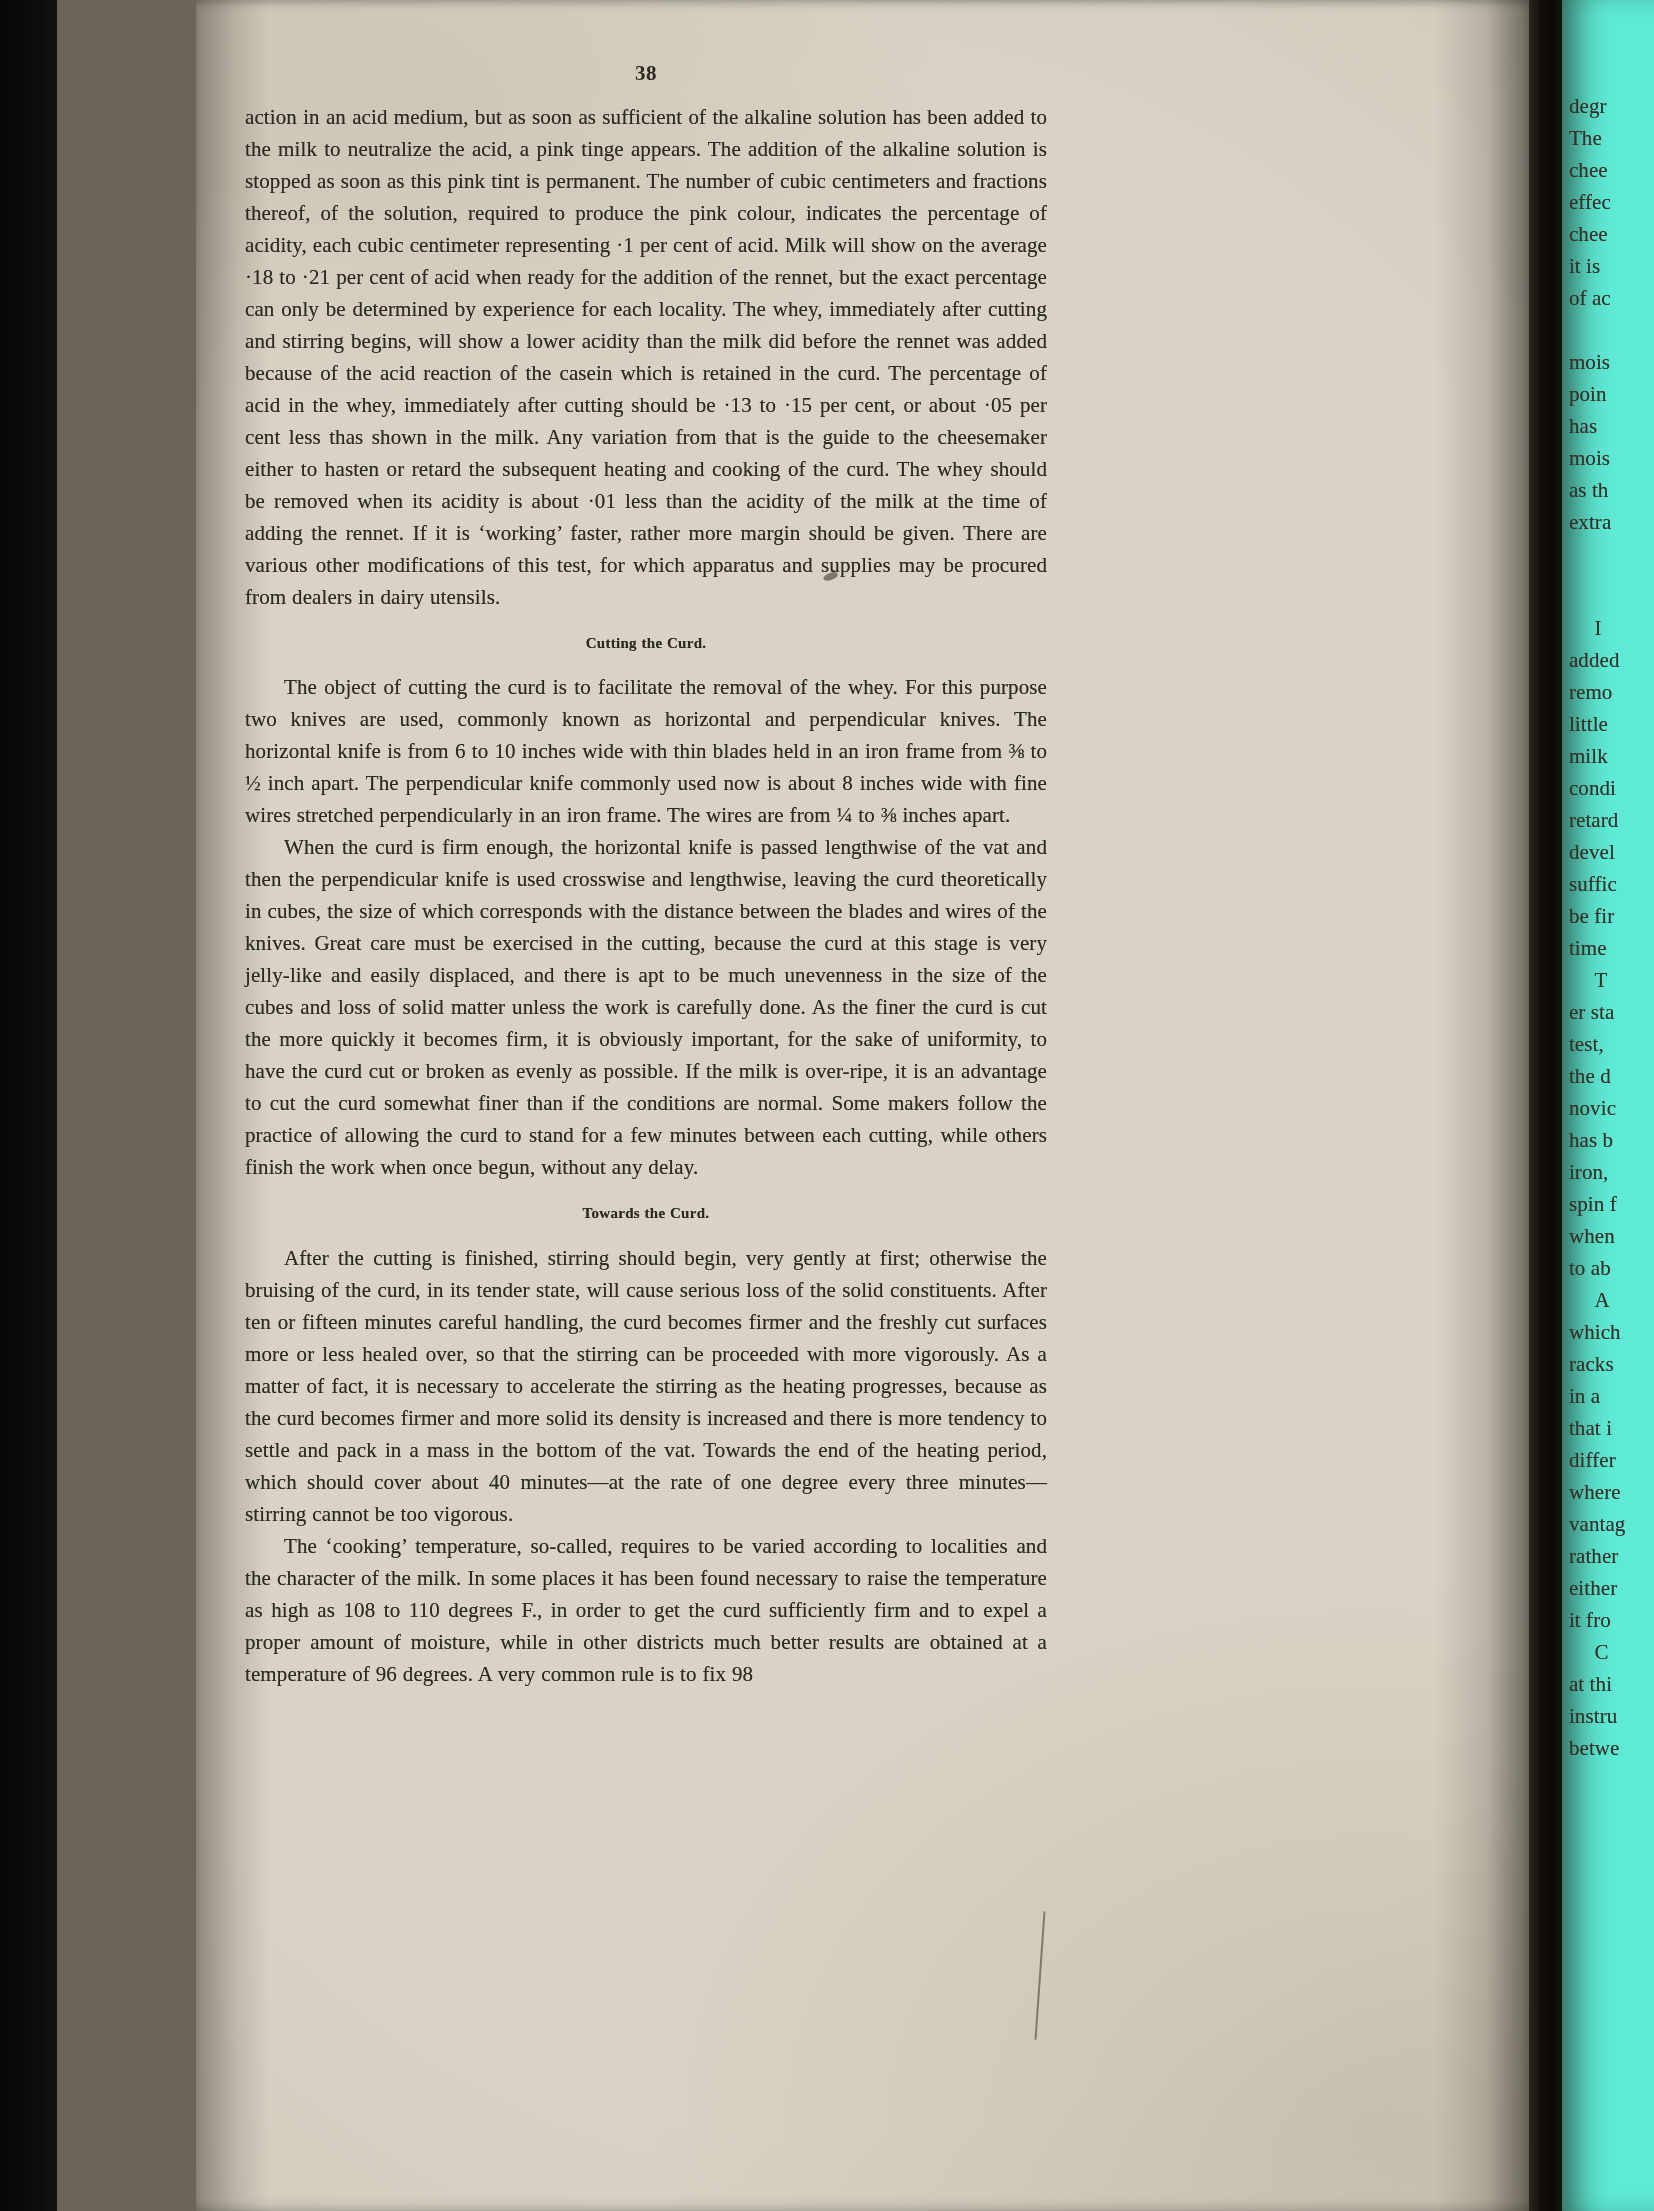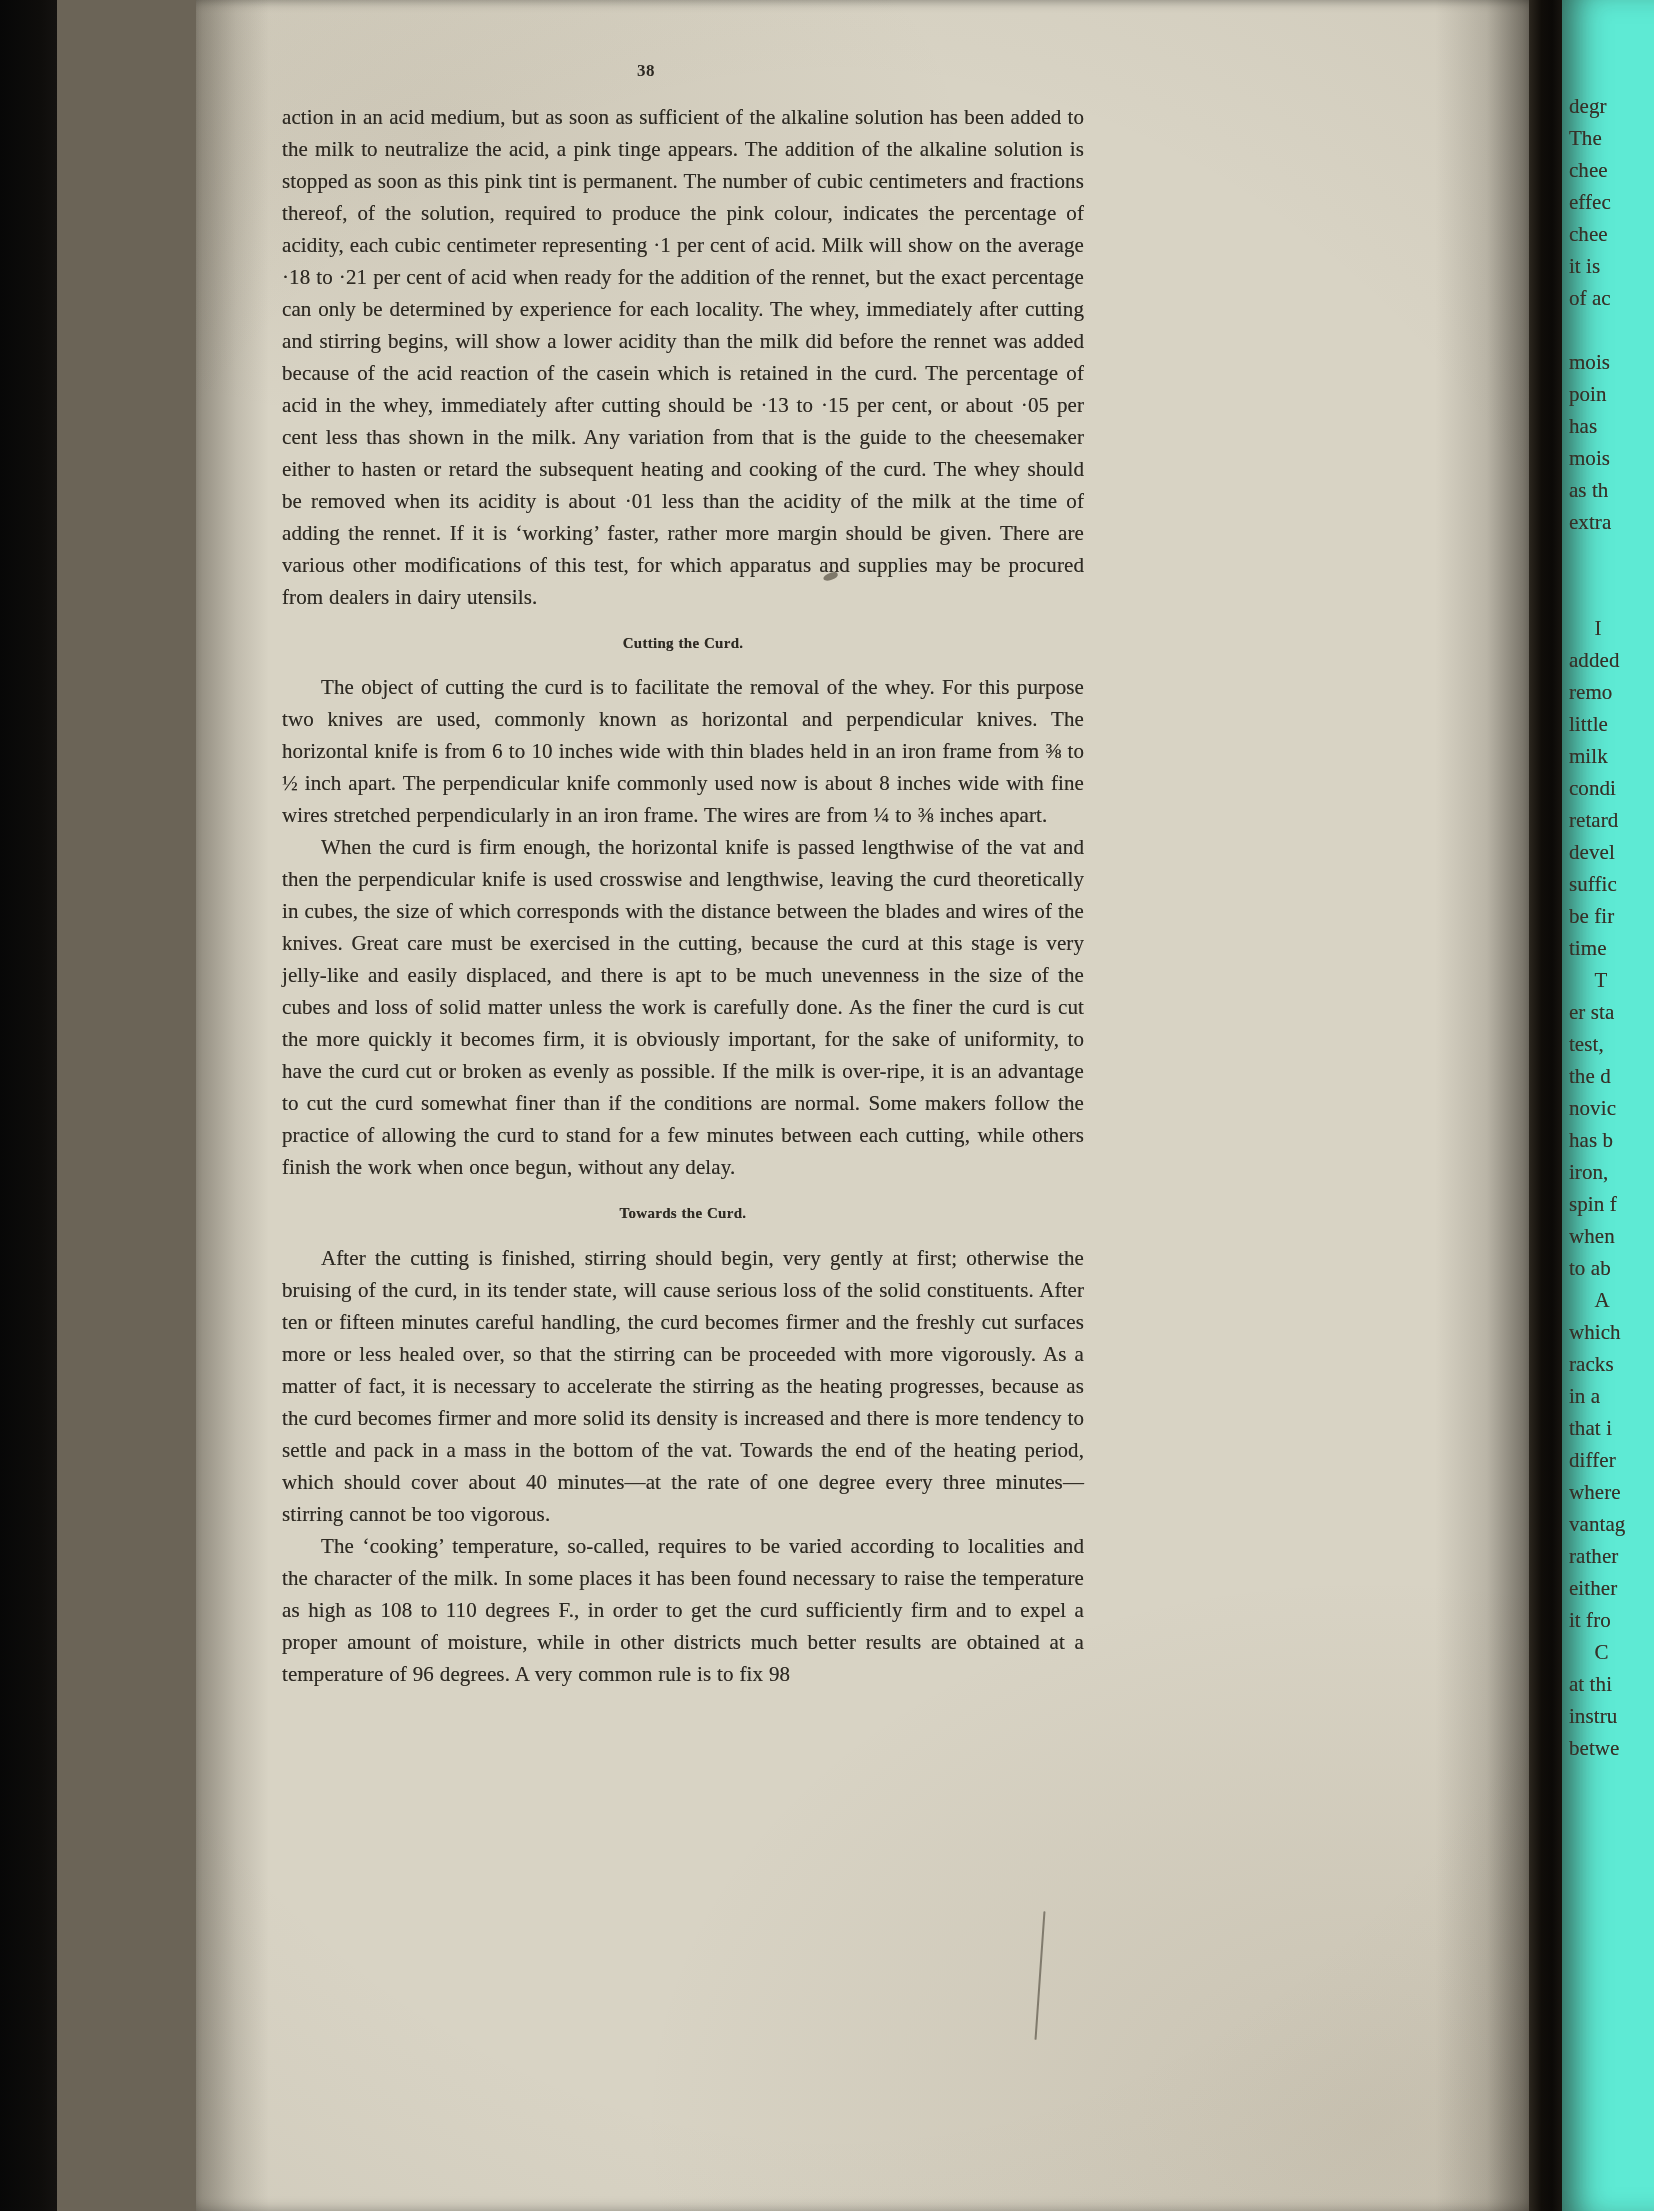--- a/index.html
+++ b/index.html
@@ -76,37 +76,36 @@
     right: 0; top: 0;
     width: 94px; height: 100%;
     background: linear-gradient(90deg, rgba(28,23,14,0), rgba(28,23,14,.16) 55%, rgba(18,14,8,.52));
     pointer-events: none;
   }
   .page-number {
     position: absolute;
     top: 61px; left: 49px;
     width: 802px;
     text-align: center;
-    font-size: 17px;
+    font-size: 21px;
     font-weight: bold;
     letter-spacing: 0.5px;
     color: #2e2a23;
   }
   .text-col {
     position: absolute;
     top: 101px; left: 49px;
     width: 802px;
     font-size: 21px;
     line-height: 32px;
     letter-spacing: 0.1px;
     word-spacing: 0.5px;
     color: #2e2a23;
     text-align: justify;
     text-shadow: 0 0 0.4px rgba(46,42,35,.55);
-    margin-left: 37px;
   }
   .para { margin: 0; }
   .para.indent { text-indent: 39px; }
   .heading {
     margin: 13.7px 0 12.7px;
     font-size: 15px;
     font-weight: bold;
     text-align: center;
     letter-spacing: 0.3px;
   }

